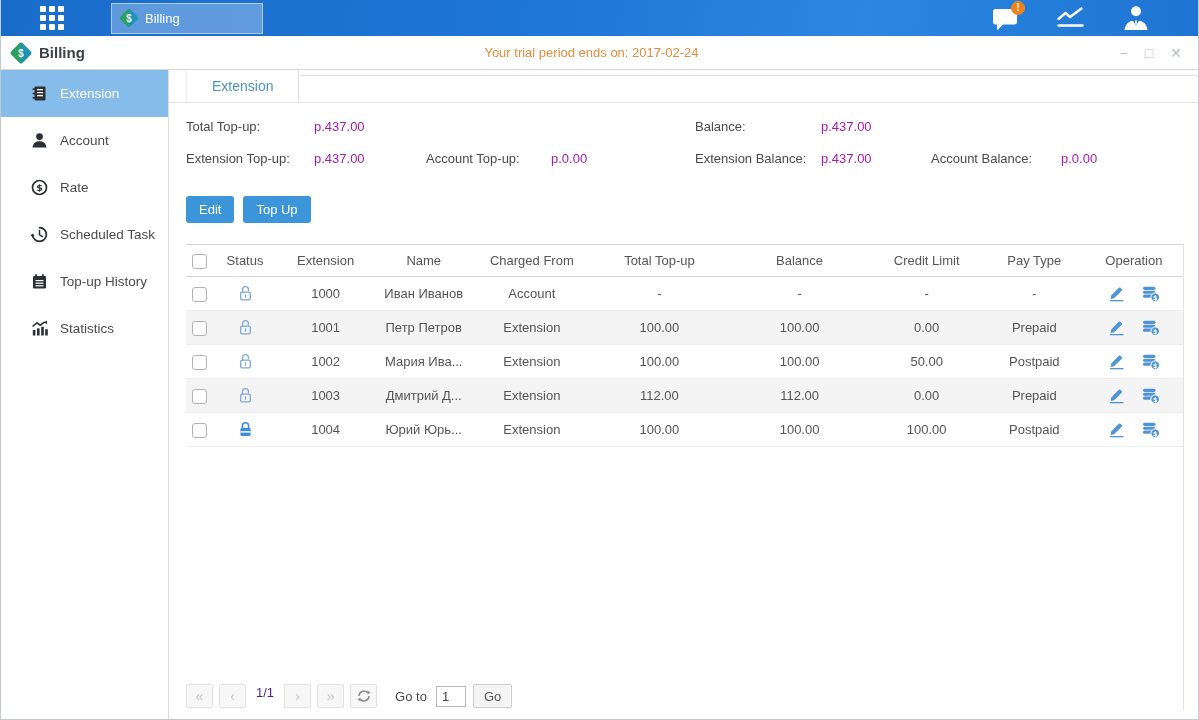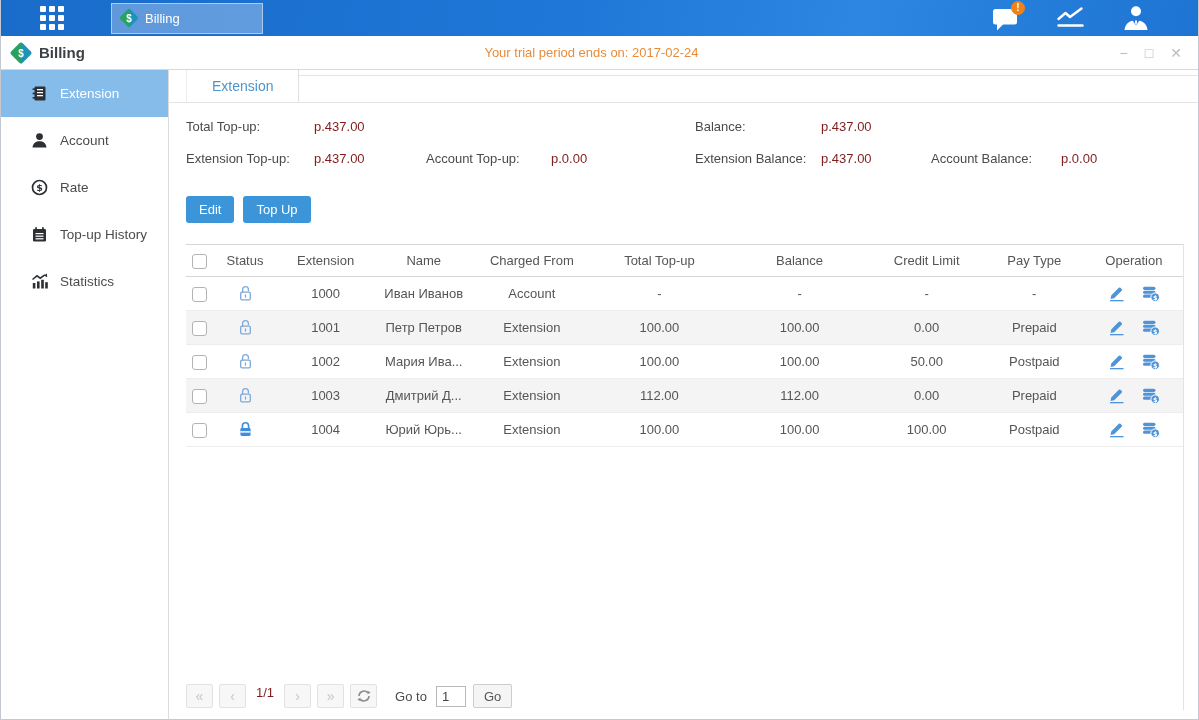--- a/index.html
+++ b/index.html
@@ -32,38 +32,38 @@
   .side-item.active{background:#85bce9;color:#fff;}
   .s-icon{width:17px;height:17px;display:inline-flex;}
 
   .content{flex:1;display:flex;flex-direction:column;padding:0 14px 9px 17px;min-width:0;}
   .tabstrip{display:flex;height:33px;flex:0 0 33px;border-bottom:1px solid #e4e4e4;margin:0 -14px 0 -17px;padding-left:17px;}
   .tab{display:flex;align-items:center;padding:0 25px;font-size:14px;color:#4e94cc;border-left:1px solid #eee;border-right:1px solid #e0e0e0;background:#fff;cursor:pointer;}
   .tab-rest{flex:1;margin-top:5px;border-top:1px solid #e4e4e4;}
 
   .summary{position:relative;height:85px;flex:0 0 85px;}
   .sum-label{position:absolute;font-size:13px;font-weight:normal;color:#4a4a4a;white-space:nowrap;}
-  .sum-value{position:absolute;font-size:13px;color:#7f1d1d;white-space:nowrap;}
+  .sum-value{position:absolute;font-size:13px;color:#a21caf;white-space:nowrap;}
 
   .toolbar{display:flex;gap:9px;margin-top:8px;align-items:flex-end;}
   .btn{background:#3b95d8;color:#fff;border:none;height:27px;padding:0 13px;font-size:13px;border-radius:3px;cursor:pointer;font-family:inherit;}
 
   .grid-panel{margin-top:21px;flex:1;display:flex;flex-direction:column;border-right:1px solid #e3e3e3;min-height:0;gap:10px;}
   table{border-collapse:collapse;width:100%;table-layout:fixed;}
   thead th{height:32px;font-weight:normal;font-size:13px;color:#555;border-top:1px solid #d6d6d6;border-bottom:1px solid #d6d6d6;text-align:center;}
   tbody td{height:34px;font-size:13px;color:#555;text-align:center;border-bottom:1px solid #ededed;white-space:nowrap;overflow:hidden;}
   tr.alt{background:#f4f4f4;}
   .cb{display:inline-block;width:15px;height:15px;border:1px solid #b3b3b3;border-radius:3px;background:#fff;vertical-align:middle;cursor:pointer;}
   .ops{display:flex;justify-content:center;gap:17px;align-items:center;}
   .ops span{display:inline-flex;cursor:pointer;}
   .st-icon{display:inline-flex;vertical-align:middle;}
 
   .footer{margin-top:auto;display:flex;align-items:center;font-size:13px;color:#4a4a4a;padding-bottom:2px;}
   .pg-btn{width:27px;height:24px;border:1px solid #e2e2e2;background:#f7f7f7;border-radius:2px;display:flex;align-items:center;justify-content:center;color:#c6c6c6;font-size:14px;margin-right:6px;cursor:pointer;}
-  .page-ind{margin:0 10px 8px 4px;color:#7f1d1d;}
+  .page-ind{margin:0 10px 8px 4px;color:#4c1d95;}
   .goto-label{margin:0 9px 0 12px;}
   .goto-input{width:30px;height:21px;border:1px solid #b9b9b9;font-size:13px;padding:0 5px;font-family:inherit;color:#444;}
   .go-btn{height:24px;padding:0 10px;background:#f5f5f5;border:1px solid #ccc;border-radius:2px;font-size:13px;color:#555;margin-left:7px;cursor:pointer;font-family:inherit;}
   .f-right{margin-left:auto;display:flex;align-items:center;gap:12px;}
   .pagesize{width:50px;height:24px;border:1px solid #c6c6c6;border-radius:2px;background:linear-gradient(#fdfdfd,#efefef);display:flex;align-items:center;padding:0 7px;color:#555;cursor:pointer;}
   .tri{margin-left:auto;width:0;height:0;border-left:4px solid transparent;border-right:4px solid transparent;border-top:5px solid #999;}
 </style>
 </head>
 <body>
 
@@ -152,20 +152,30 @@
           <span>Account</span>
         </div>
         <div class="side-item">
           <span class="s-icon">
             <svg width="17" height="17" viewBox="0 0 17 17">
               <circle cx="8.5" cy="8.5" r="7" fill="none" stroke="#2c2f33" stroke-width="1.7"></circle>
               <text x="8.5" y="12" font-size="9.5" font-weight="bold" fill="#2c2f33" text-anchor="middle" font-family="DejaVu Sans,sans-serif">$</text>
             </svg>
           </span>
           <span>Rate</span>
+        </div>
+        <div class="side-item">
+          <span class="s-icon">
+            <svg width="17" height="17" viewBox="0 0 17 17">
+              <path d="M8.5 1.6a6.9 6.9 0 1 1-6.9 6.9" fill="none" stroke="#2c2f33" stroke-width="1.7" stroke-linecap="round"></path>
+              <polygon points="-0.3,8.7 3.5,8.7 1.6,11.8" fill="#2c2f33"></polygon>
+              <path d="M8.5 4.6v4.2l3 1.8" fill="none" stroke="#2c2f33" stroke-width="1.5" stroke-linecap="round"></path>
+            </svg>
+          </span>
+          <span>Scheduled Task</span>
         </div>
         <div class="side-item">
           <span class="s-icon">
             <svg width="17" height="17" viewBox="0 0 17 17">
               <rect x="2" y="3" width="13" height="12.5" rx="1.2" fill="#2c2f33"></rect>
               <rect x="4.2" y="1" width="1.7" height="3.4" rx="0.8" fill="#2c2f33"></rect>
               <rect x="11.1" y="1" width="1.7" height="3.4" rx="0.8" fill="#2c2f33"></rect>
               <rect x="4.5" y="7" width="8" height="1.2" fill="#fff"></rect>
               <rect x="4.5" y="9.6" width="8" height="1.2" fill="#fff"></rect>
               <rect x="4.5" y="12.2" width="8" height="1.2" fill="#fff"></rect>

